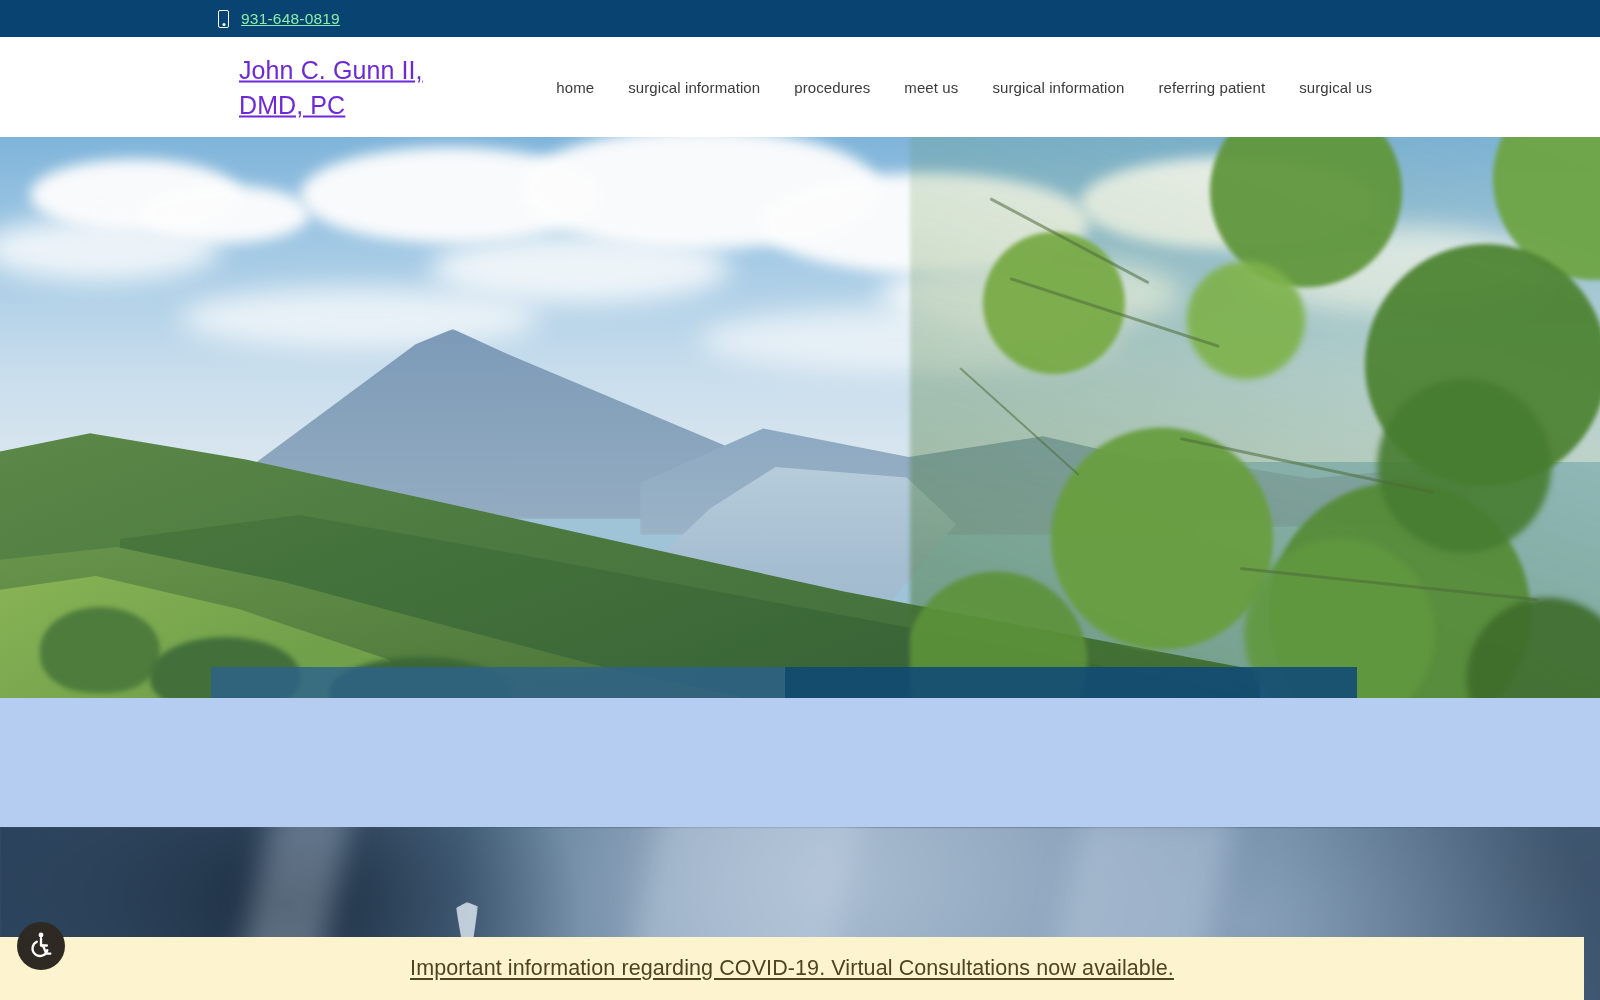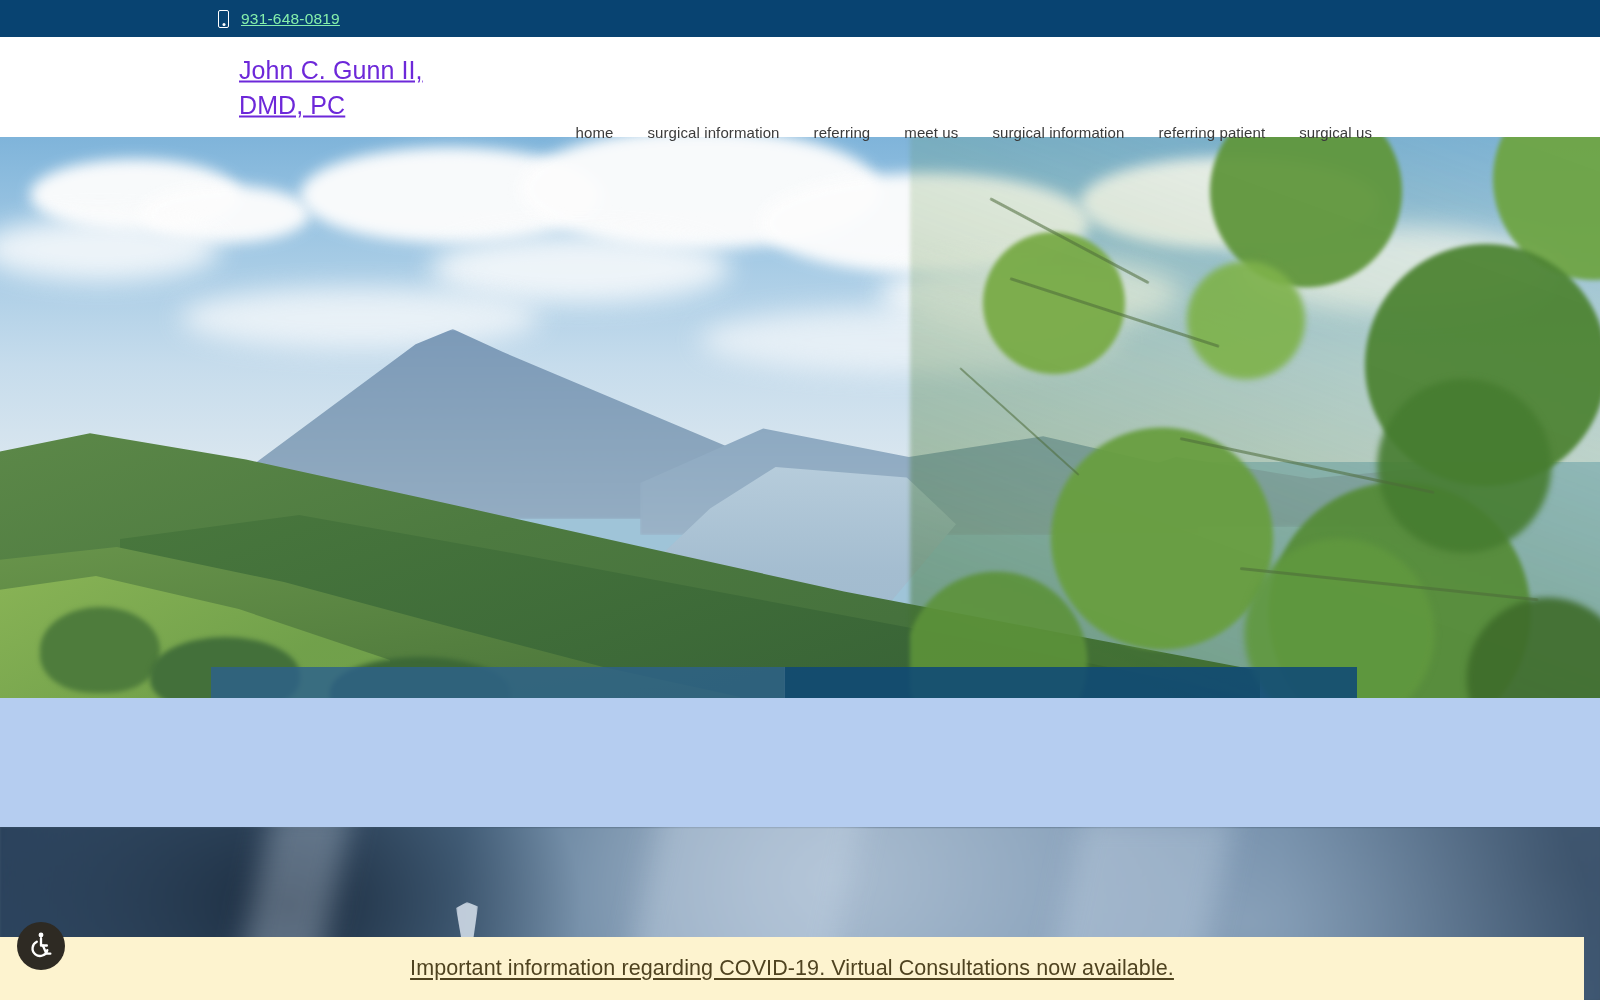--- a/index.html
+++ b/index.html
@@ -63,21 +63,20 @@
     white-space:pre-line;
   }
   .mainnav {
     position:absolute;
     right:228px;
     top:50%;
     transform:translateY(-50%);
     display:flex;
     align-items:center;
     gap:34px;
-    margin-top:45px;
   }
   .mainnav a {
     color:#3b3b3b;
     font-size:15px;
     text-decoration:none;
     letter-spacing:.1px;
     white-space:nowrap;
   }
 
   
@@ -324,21 +323,21 @@
   <span class="phone-icon"></span>
   <a href="#" class="phone-number">931-648-0819</a>
 </div>
 
 <div class="header">
   <a href="#" class="logo">John C. Gunn II,
 DMD, PC</a>
   <nav class="mainnav">
     <a href="#">home</a>
     <a href="#">surgical information</a>
-    <a href="#">referring</a>
+    <a href="#">procedures</a>
     <a href="#">meet us</a>
     <a href="#">surgical information</a>
     <a href="#">referring patient</a>
     <a href="#">surgical us</a>
   </nav>
 </div>
 
 <div class="hero">
   <div class="hero-photo">
     <div class="sky"></div>

